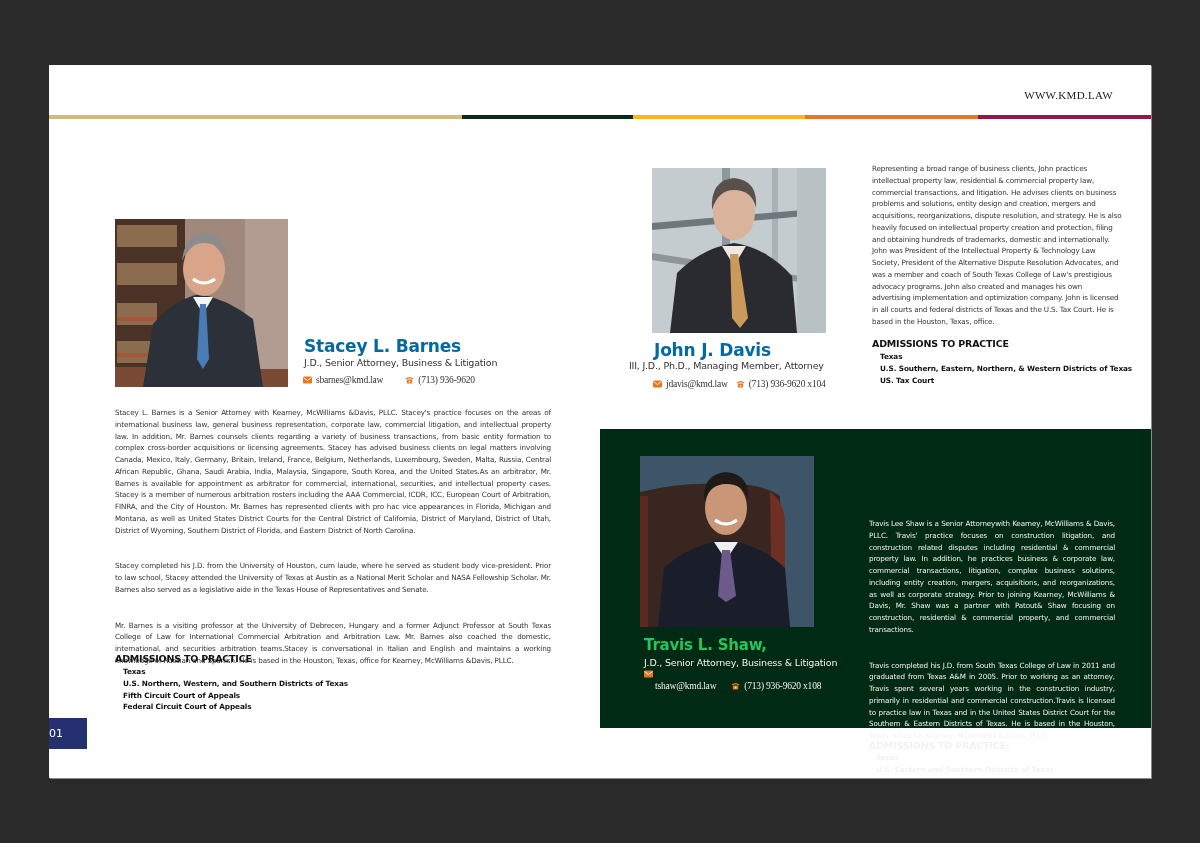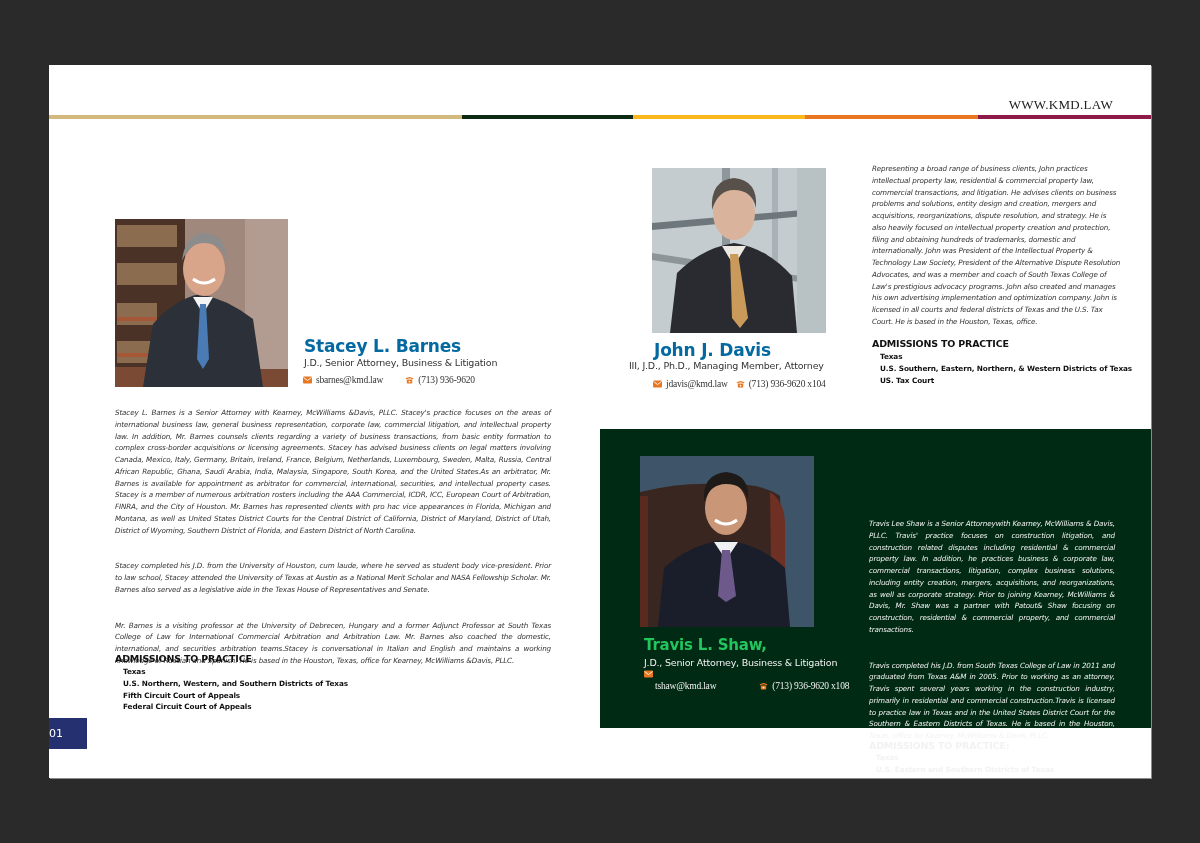--- a/index.html
+++ b/index.html
@@ -10,41 +10,41 @@
     position: absolute; left: 49px; top: 65px; width: 1102px; height: 713px;
     background: #ffffff; box-shadow: 1px 1px 0 #8a8a8a;
   }
 
   .firm-name {
     position: absolute; left: 52px; top: 25px;
     font-family: "Liberation Serif", serif; font-size: 21px; color: #555;
     letter-spacing: 0.5px; font-variant: small-caps; white-space: nowrap;
   }
   .firm-url {
-    position: absolute; right: 38px; top: 32px;
-    font-family: "Liberation Serif", serif; font-size: 13px; color: #222; letter-spacing: 0.3px; margin-left: 16px;
+    position: absolute; right: 38px; top: 24px;
+    font-family: "Liberation Serif", serif; font-size: 11px; color: #222; letter-spacing: 0.3px; margin-left: 16px;
   }
   .stripe { position: absolute; top: 50px; height: 4px; }
 
   .photo { position: absolute; overflow: hidden; }
   .photo svg { width: 100%; height: 100%; display: block; }
 
   .name-orange {
     position: absolute; font-family: "DejaVu Sans", sans-serif; font-weight: bold;
     color: #0369a1; font-size: 17px; white-space: nowrap; letter-spacing: -0.2px;
   }
   .title-line { position: absolute; font-size: 9.5px; color: #333; white-space: nowrap; letter-spacing: -0.2px; }
   .contact { position: absolute; font-size: 9.5px; color: #333; white-space: nowrap; display: flex; align-items: center; letter-spacing: -0.2px; font-family: Liberation Serif, serif; }
   .ico { display: inline-block; width: 9px; height: 8px; margin-right: 4px; }
   .ico svg { width: 9px; height: 8px; display: block; }
   .phone-block { display: flex; align-items: center; }
 
   .bio {
     position: absolute; font-size: 7.2px; line-height: 11.75px; color: #333;
-    text-align: justify; letter-spacing: -0.15px; font-style: italic;
+    text-align: justify; letter-spacing: -0.15px;
   }
   .bio p + p { margin-top: 24px; }
 
   .adm-title { position: absolute; font-weight: bold; font-size: 9.5px; color: #111; letter-spacing: -0.2px; white-space: nowrap; }
   .adm-list { position: absolute; font-weight: bold; font-size: 7.3px; line-height: 11.8px; color: #111; white-space: nowrap; letter-spacing: -0.1px; }
 
   .page-num {
     position: absolute; left: 0; top: 653px; width: 38px; height: 31px;
     background: #253070; color: #fff; font-size: 11px; line-height: 31px; 
   }
@@ -192,21 +192,21 @@
     </div>
 
     <div class="name-white" style="left:44px;top:207px;">Travis L. Shaw,</div>
     <div class="title-line" style="left:44px;top:228px;">J.D., Senior Attorney, Business &amp; Litigation</div>
     <span class="ico" style="position:absolute;left:44px;top:241px;">
         <svg viewBox="0 0 9 8">
           <rect x="0" y="0.5" width="9" height="7" rx="1" fill="#e87722"></rect>
           <path d="M0.5 1.5 L4.5 4.5 L8.5 1.5" stroke="#fff" stroke-width="0.9" fill="none"></path>
         </svg>
       </span>
-    <div class="contact" style="left:55px;top:252px;gap:28px;">
+    <div class="contact" style="left:55px;top:252px;">
       <span>tshaw@kmd.law</span>
       <span class="phone-block" style="margin-left:15px;">
         <span class="ico">
             <svg viewBox="0 0 9 8">
               <path d="M0.5 2.5 Q4.5 -0.5 8.5 2.5 L7.5 3.5 L5.8 2.6 L3.2 2.6 L1.5 3.5 Z" fill="#e87722"></path>
               <rect x="1.8" y="3.6" width="5.4" height="4" rx="0.8" fill="#e87722"></rect>
               <circle cx="4.5" cy="5.6" r="0.9" fill="#fff"></circle>
             </svg>
           </span>
         <span>(713) 936-9620 x108</span>

